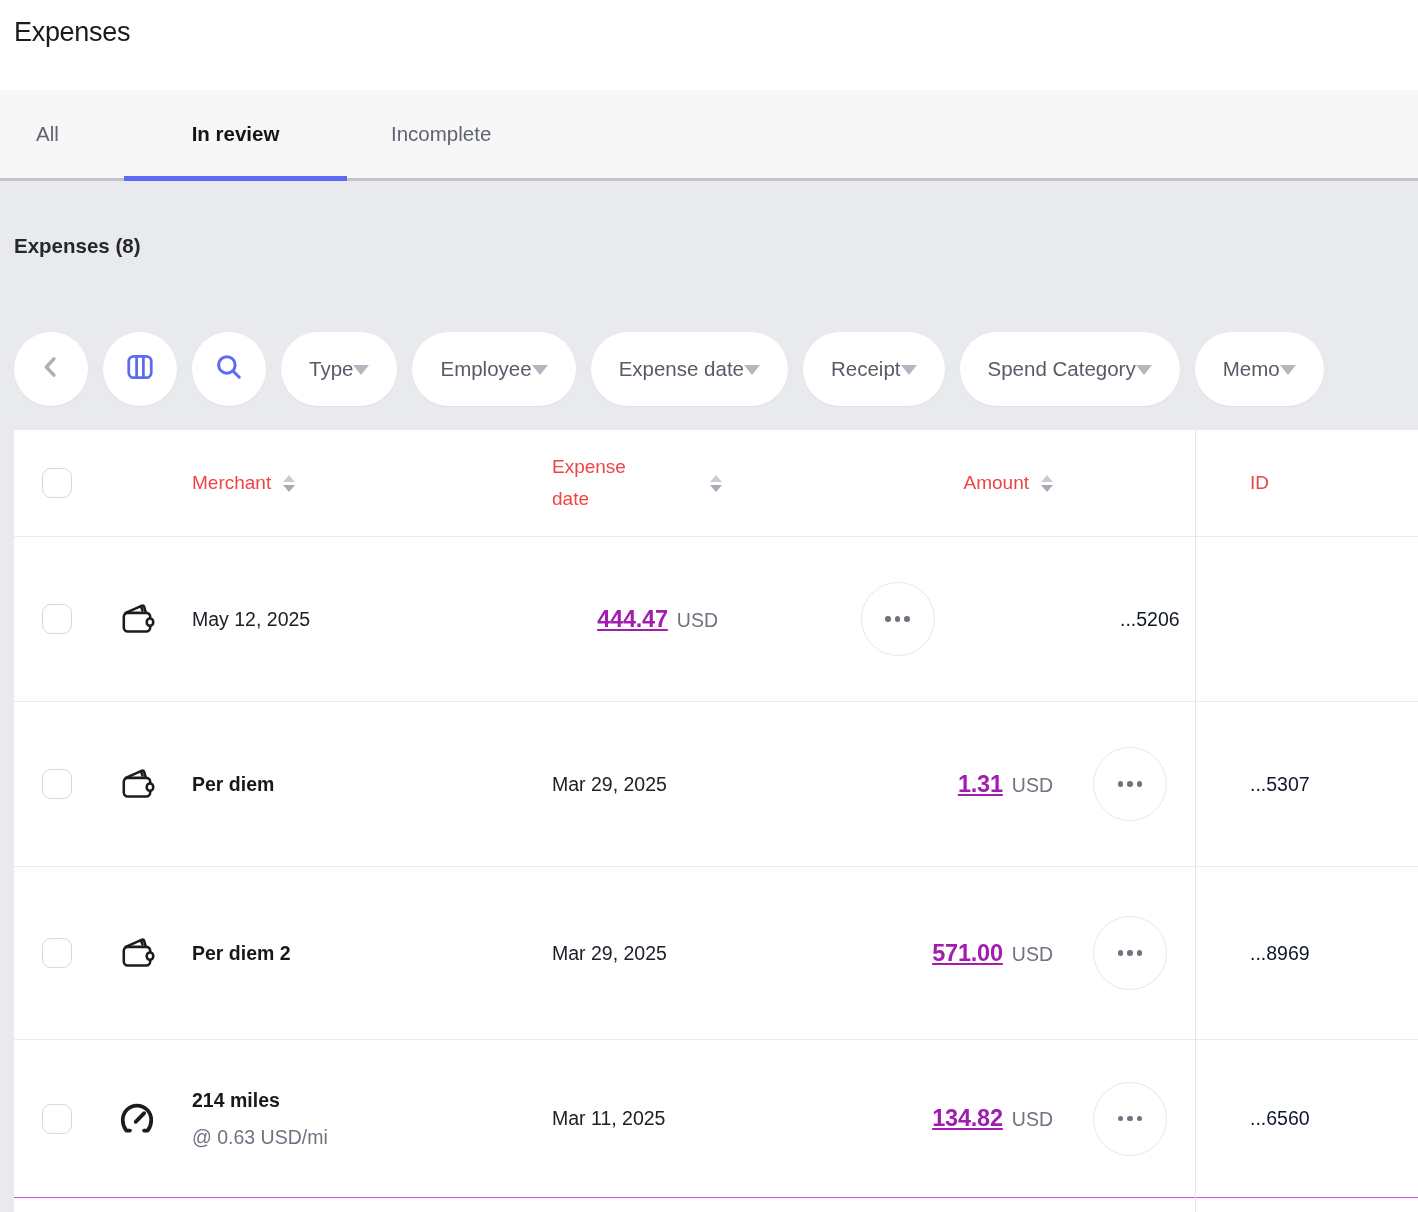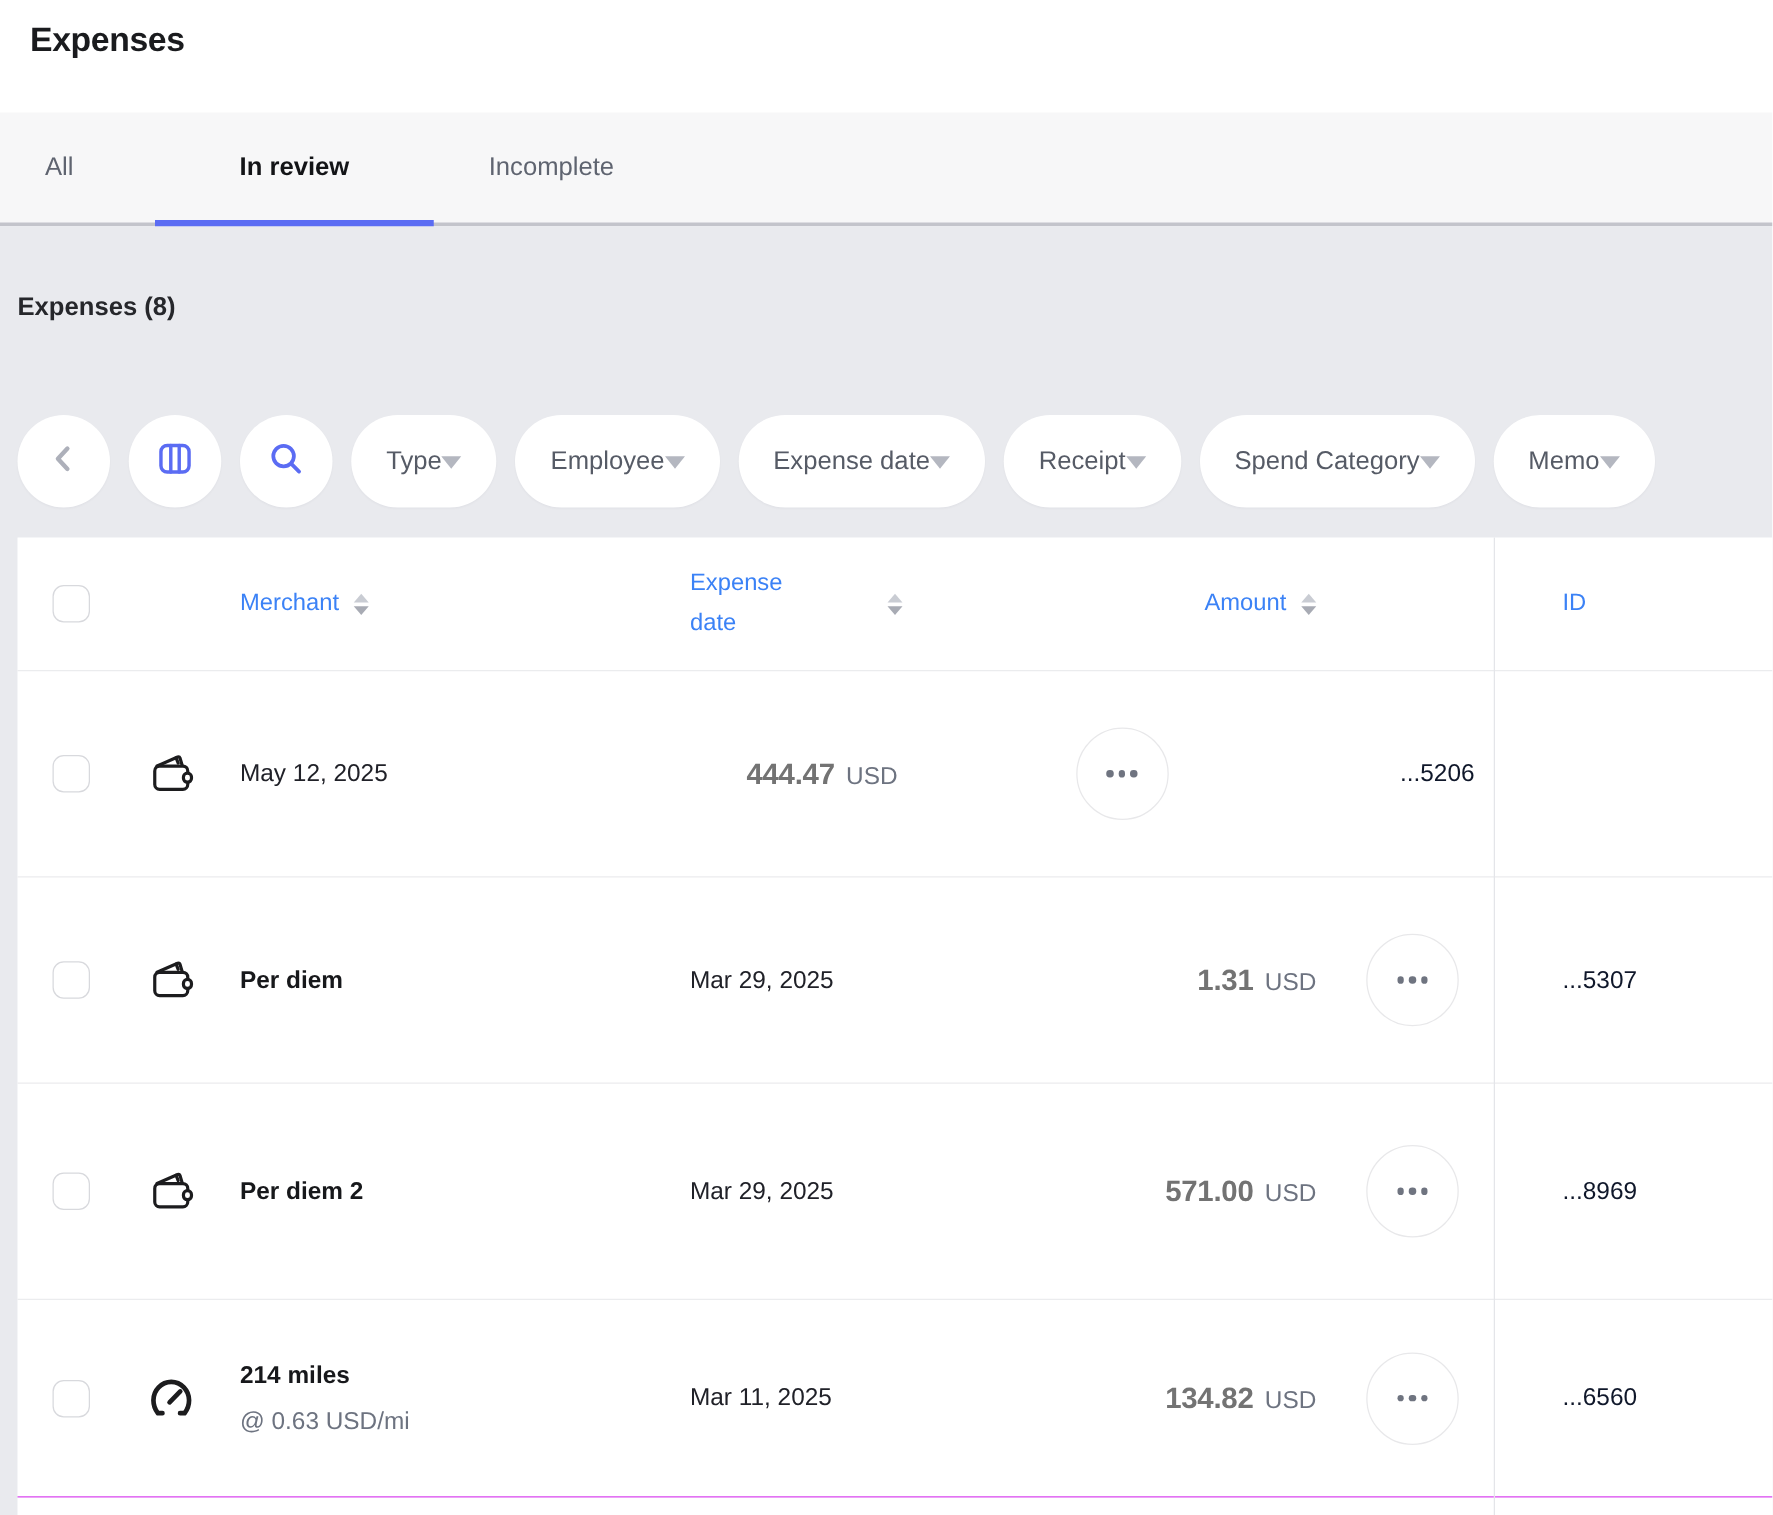--- a/index.html
+++ b/index.html
@@ -1,21 +1,21 @@
 <!DOCTYPE html>
 <html><head>
 <meta charset="utf-8">
 <style>
   * { margin:0; padding:0; box-sizing:border-box; }
   html,body { width:1418px; height:1212px; overflow:hidden; }
   body { font-family:"Liberation Sans", sans-serif; background:#ffffff; position:relative; color:#1b1c20; }
 
   
   .page-header { position:absolute; top:0; left:0; right:0; height:90px; background:#fff; }
-  .page-title { position:absolute; left:14px; top:17px; font-size:27px; font-weight:700; color:#1a1b1e; letter-spacing:-0.3px;margin-left:10px; }
+  .page-title { position:absolute; left:14px; top:17px; font-size:27px; font-weight:400; color:#1a1b1e; letter-spacing:-0.3px; }
 
   
   .tabbar { position:absolute; top:90px; left:0; right:0; height:91px; background:#f7f7f8; }
   .tabbar-divider { position:absolute; left:0; right:0; bottom:0; height:3px; background:#c3c4cb; }
   .tab { position:absolute; top:0; height:88px; display:flex; align-items:center; font-size:20.5px; color:#5f6470; cursor:pointer; }
   .tab-all        { left:36px; }
   .tab-in-review  { left:124px; width:223px; justify-content:center; color:#131417; font-weight:600; }
   .tab-incomplete { left:391px; }
   .tab-underline { position:absolute; left:124px; width:223px; height:5px; bottom:0; background:#5b6cf3; z-index:2; }
 
@@ -26,35 +26,35 @@
   
   .toolbar { position:absolute; top:151px; left:14px; right:10px; height:74px; display:flex; gap:15px; align-items:center; }
   .circle-btn { width:74px; height:74px; border-radius:50%; background:#fff; display:flex; align-items:center; justify-content:center; flex:0 0 auto; cursor:pointer; box-shadow:0 1px 2px rgba(30,32,40,0.04); }
   .pill-btn { height:74px; border-radius:37px; background:#fff; display:flex; align-items:center; padding:0 28px; font-size:20.5px; color:#565b66; flex:0 0 auto; cursor:pointer; box-shadow:0 1px 2px rgba(30,32,40,0.04); }
   .caret-down { width:0; height:0; border-left:8px solid transparent; border-right:8px solid transparent; border-top:10px solid #b4b7c0; margin-top:2px; }
 
   
   .table { position:absolute; top:249px; left:14px; right:0; bottom:0; background:#fff; }
   .col-divider { position:absolute; left:1181px; top:0; bottom:0; width:1px; background:#e4e5e9; z-index:3; }
   .tr { display:grid; grid-template-columns:86px 92px 360px 178px 335px 130px 223px; align-items:center; border-bottom:1px solid #ebecee; }
-  .thead { height:107px; font-size:19px; color:#3b82f6; }
+  .thead { height:107px; font-size:19px; color:#ef4444; }
   .row-1, .row-2 { height:165px; }
   .row-3 { height:173px; }
   .row-4 { height:158px; border-bottom:1px solid #d946ef; }
 
   .cell-check { display:flex; justify-content:center; }
   .checkbox { width:30px; height:30px; border:1.5px solid #d8d9dd; border-radius:9px; background:#fff; cursor:pointer; }
   .cell-icon { display:flex; padding-left:19px; color:#1c1c1e; }
   .cell-merchant { font-size:19.5px; font-weight:600; color:#17181b; line-height:37px; }
   .merchant-name { max-width:262px; }
   .merchant-sub { font-size:19.5px; font-weight:400; color:#6d7380; }
   .merchant-sub:empty { display:none; }
   .cell-date { font-size:19.5px; color:#202128; }
   .cell-amount { display:flex; justify-content:flex-end; align-items:baseline; padding-right:12px; }
-  .amount-value { font-size:23.5px; font-weight:700; color:#737373; letter-spacing:-0.2px; }
+  .amount-value { font-size:23.5px; font-weight:700; color:#a21caf; letter-spacing:-0.2px;text-decoration:underline; }
   .amount-currency { font-size:19.5px; color:#6d7380; margin-left:9px; }
   .cell-actions { display:flex; justify-content:center; }
   .ellipsis-btn { width:74px; height:74px; border-radius:50%; background:#fff; border:1px solid #e8e8ea; display:flex; align-items:center; justify-content:center; gap:4px; cursor:pointer; }
   .ellipsis-btn span { width:5.5px; height:5.5px; border-radius:50%; background:#6f7480; }
   .cell-id { font-size:19.5px; color:#0f172a; padding-left:55px; }
 
   
   .th { display:flex; align-items:center; gap:12px; }
   .th-merchant { grid-column:3; }
   .th-date { grid-column:4; }

